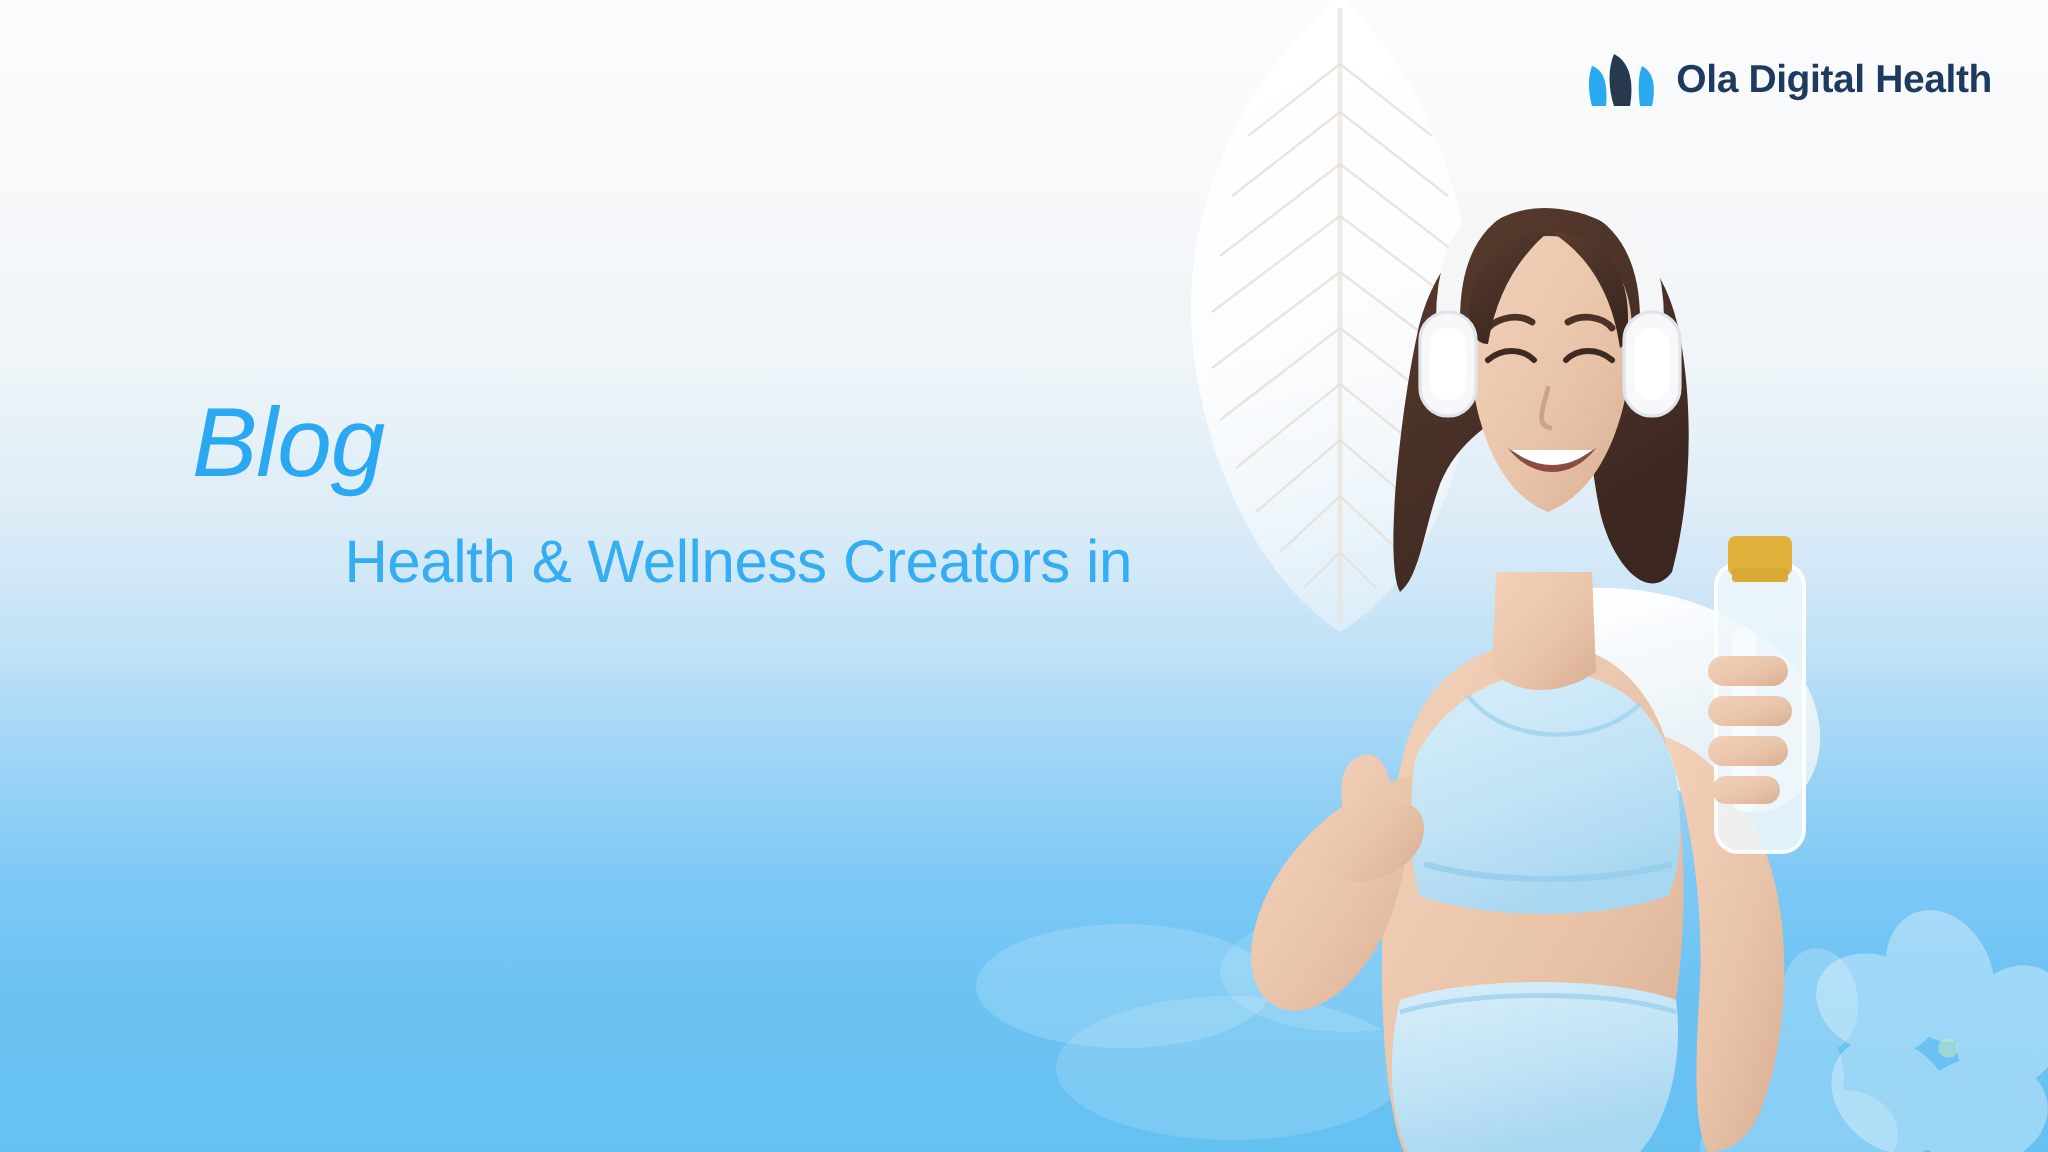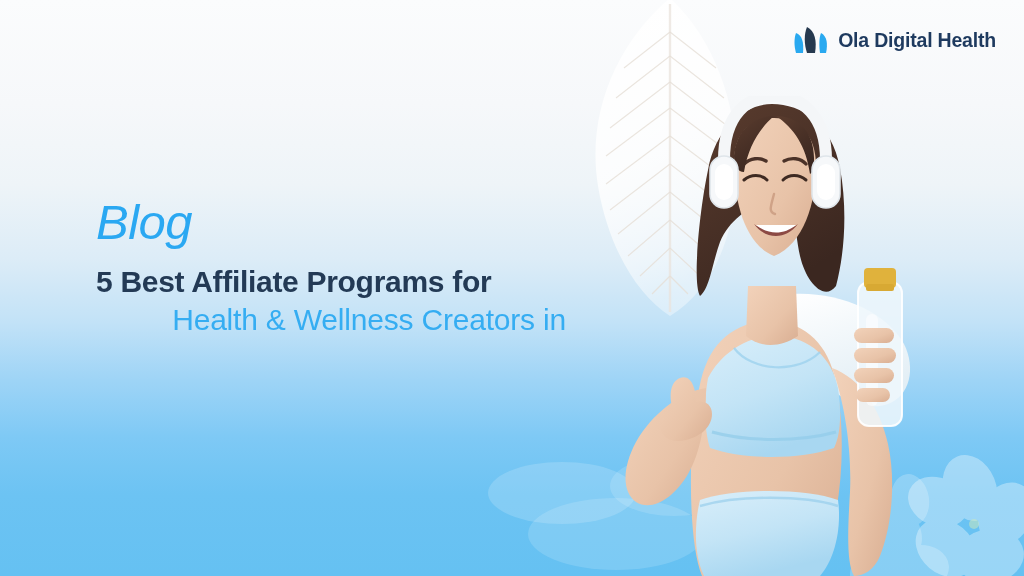--- a/index.html
+++ b/index.html
@@ -301,17 +301,16 @@
     <svg class="logo-mark" viewBox="0 0 36 32" xmlns="http://www.w3.org/2000/svg">
       <path d="M3 9 C9 11 11 18 10 29 L3 29 C1 22 1 14 3 9 Z" fill="#29a9f0"></path>
       <path d="M14 3 C22 7 24 17 22 29 L14 29 C11 20 11 10 14 3 Z" fill="#26394f"></path>
       <path d="M28 9 C34 12 35 20 33 29 L27 29 C26 21 26 14 28 9 Z" fill="#29a9f0"></path>
     </svg>
     <span class="logo-text">Ola Digital Health</span>
   </div>
 
   <div class="copy">
     <div class="kicker">Blog</div>
-    <div class="title-dark">5 Best Affiliate Programs for</div>
     <div class="title-blue">Health &amp; Wellness Creators in</div>
   </div>
 
 </div>
 
 </body></html>

